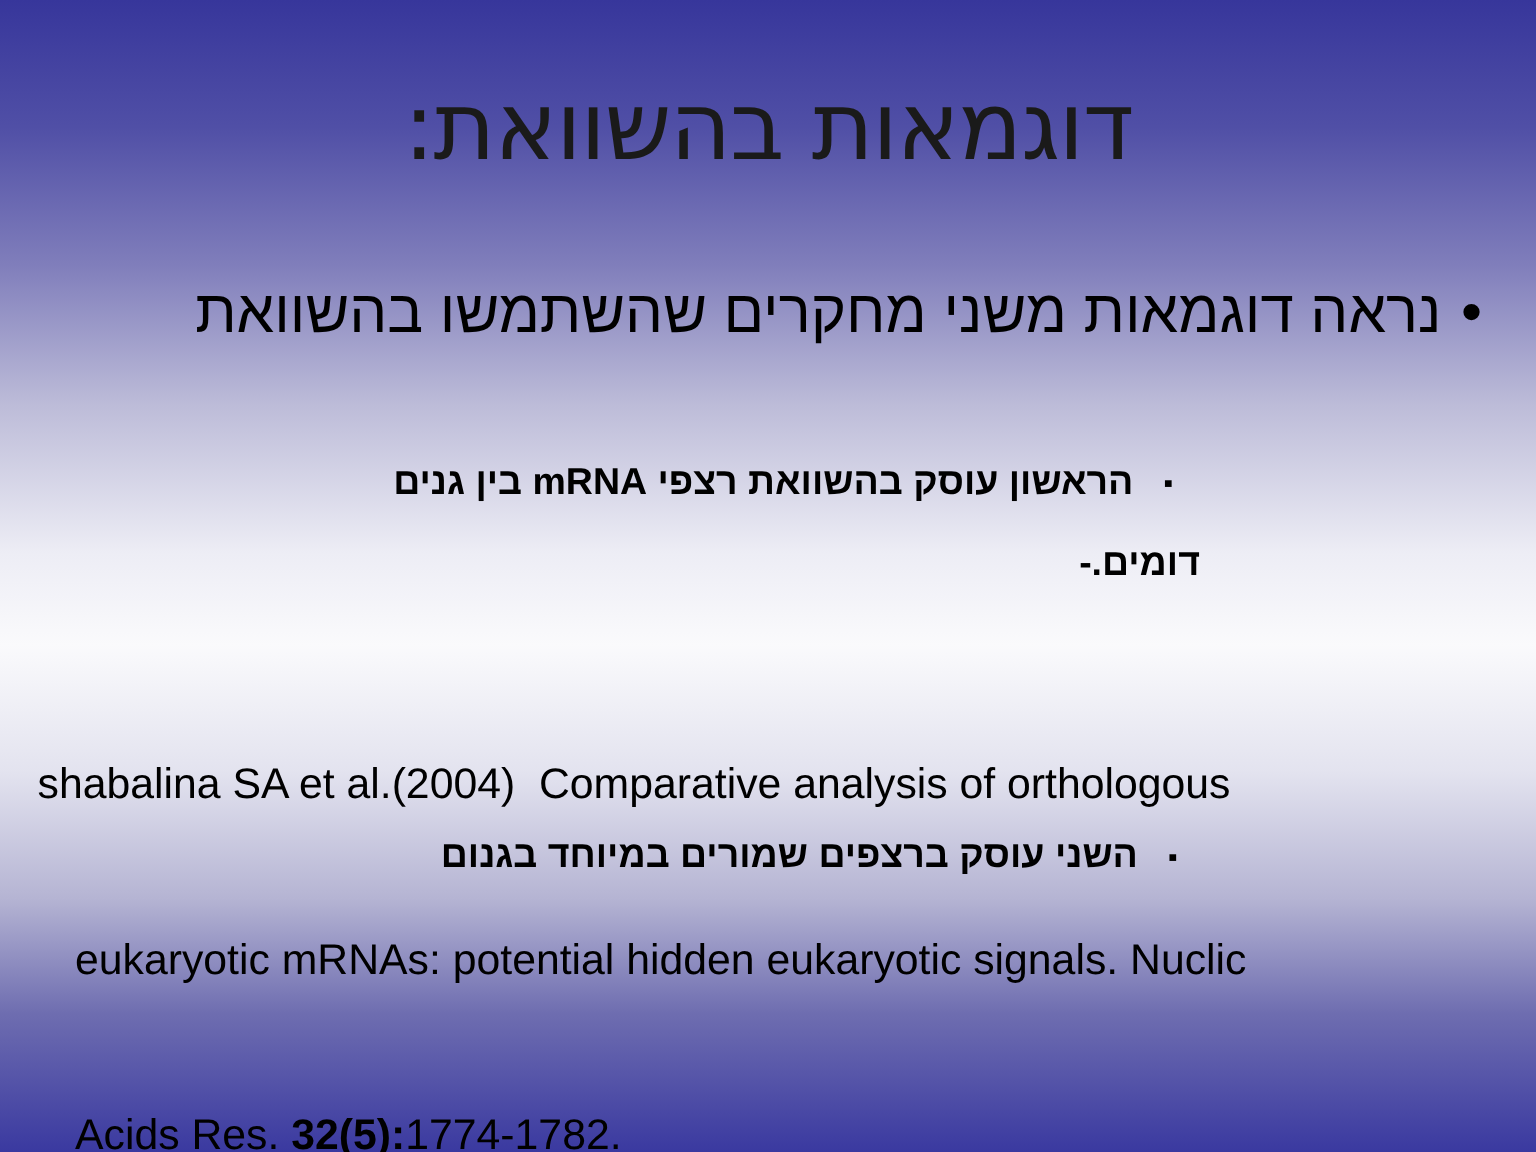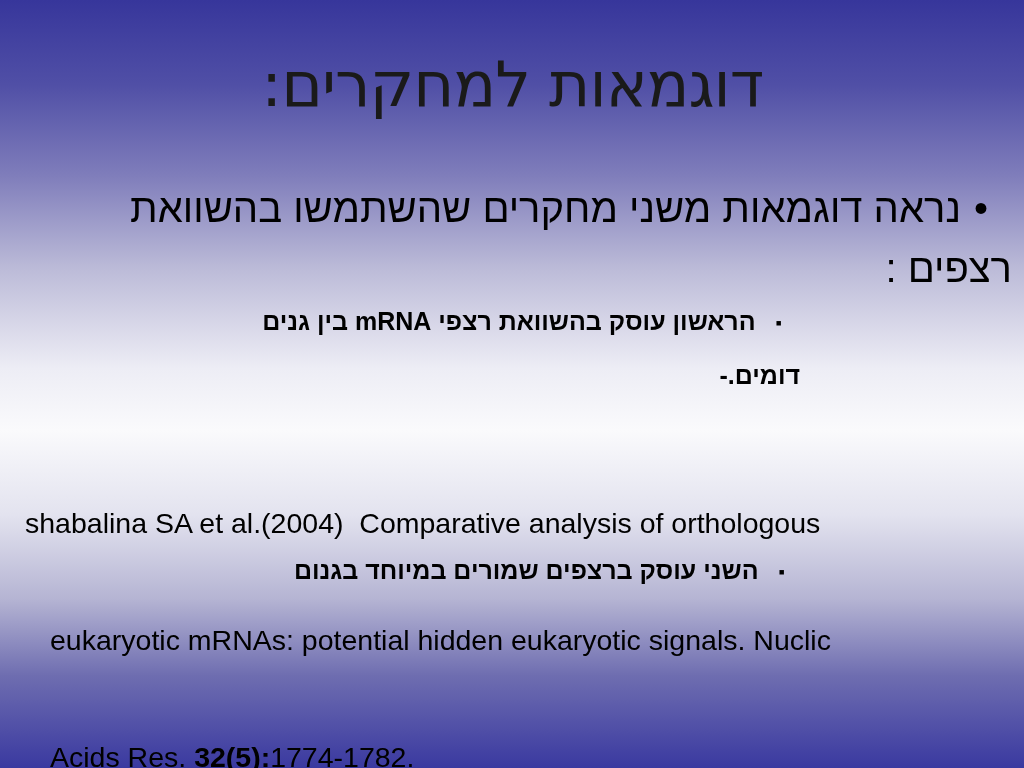--- a/index.html
+++ b/index.html
@@ -47,26 +47,25 @@
   .cite1 .line + .line{padding-left:25px;}
   .cite2{left:8px;top:658px;line-height:53px;}
   .seg-i{}
   .seg-b{font-weight:bold;}
 </style>
 </head>
 <body>
 
 <div class="stage">
 
-  <div class="title">דוגמאות למחקרים:</div>
+  <div class="title">דוגמאות בהשוואת:</div>
 
   <div class="heb b1" id="b-main-1">
     <span class="mk mk1">•</span><span>נראה דוגמאות משני מחקרים שהשתמשו בהשוואת</span>
   </div>
-  <div class="heb b1" id="b-main-2">רצפים :</div>
 
   <div class="heb b2" id="b-sub1-1">
     <span class="mk mk2">▪</span><span>הראשון עוסק בהשוואת רצפי mRNA בין גנים</span>
   </div>
   <div class="heb b2" id="b-sub1-2">דומים.-</div>
 
   <div class="cite cite1">
     <span class="line"><span>shabalina SA et al.(2004)  Comparative analysis of orthologous</span></span>
     <span class="line"><span>eukaryotic mRNAs: potential hidden eukaryotic signals. </span><span class="seg-i">Nuclic</span></span>
     <span class="line"><span class="seg-i">Acids Res. </span><span class="seg-b">32(5):</span><span>1774-1782.</span></span>

